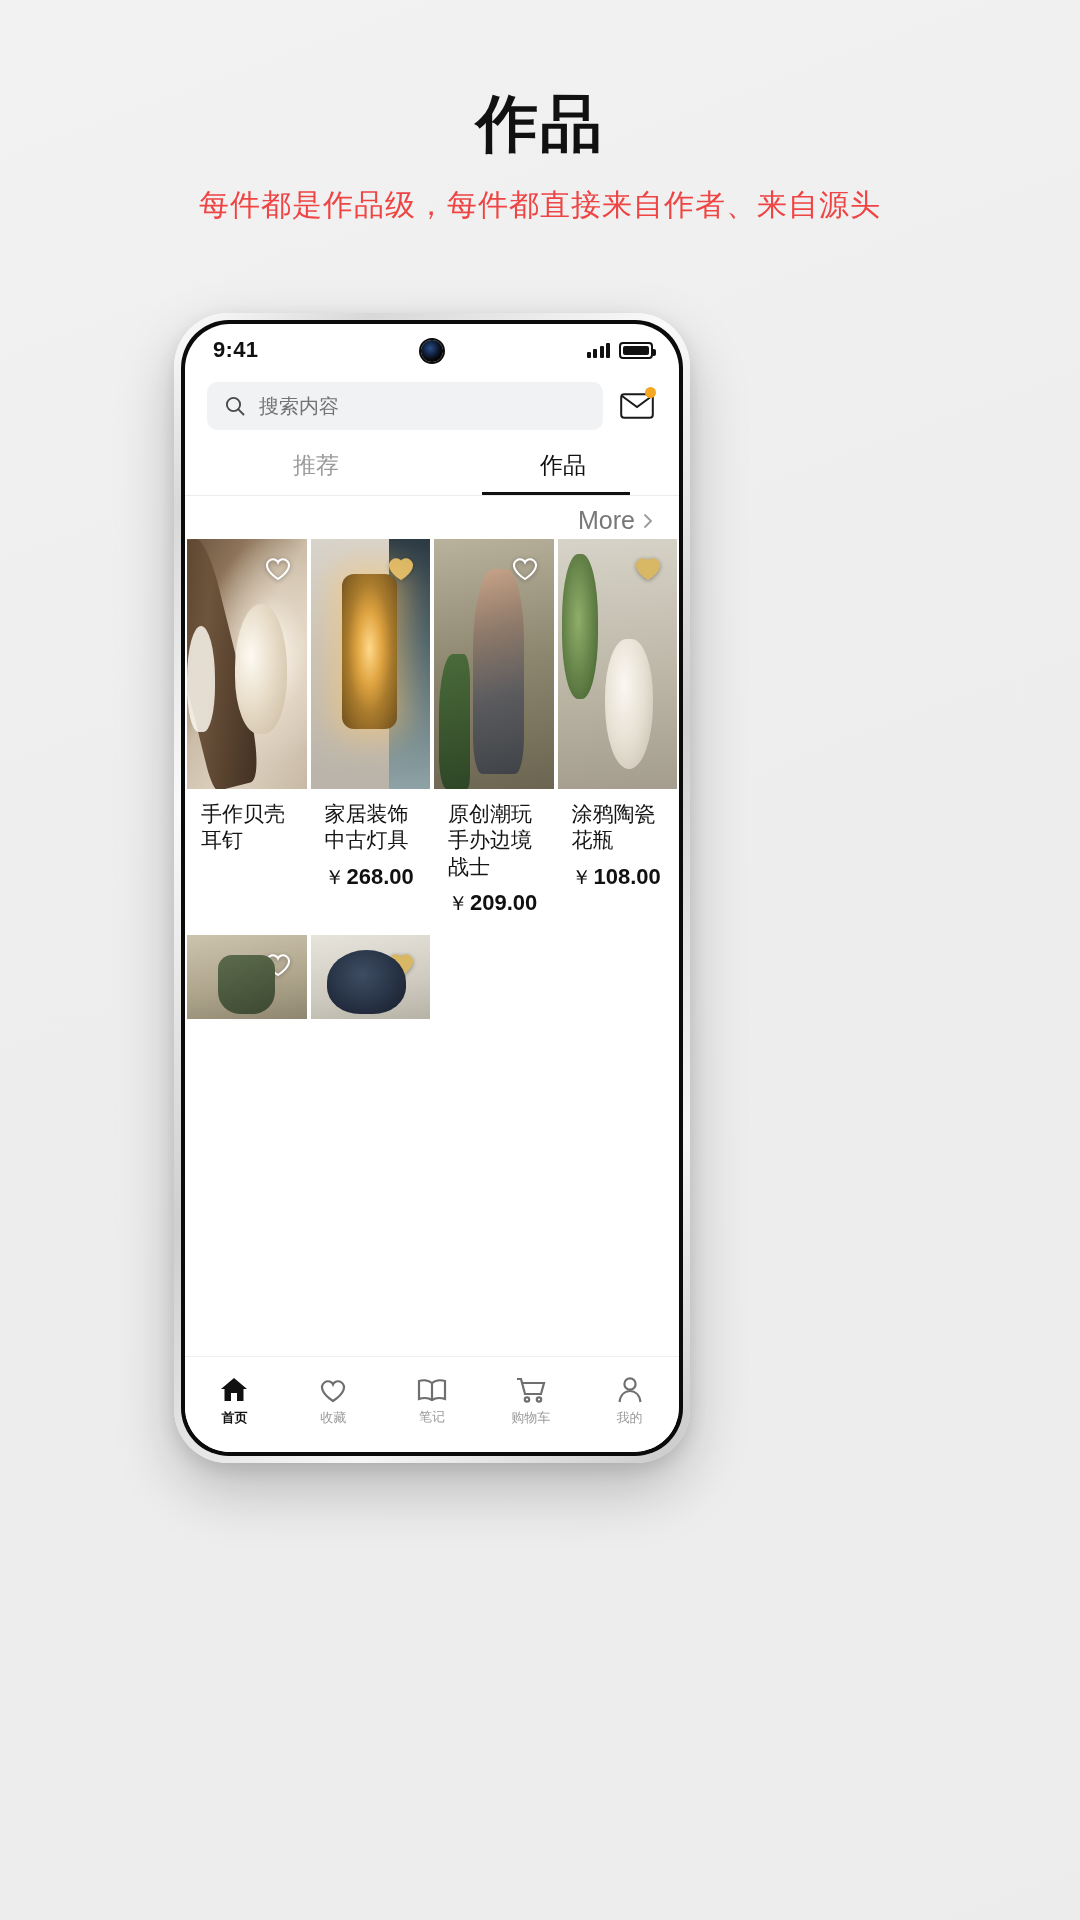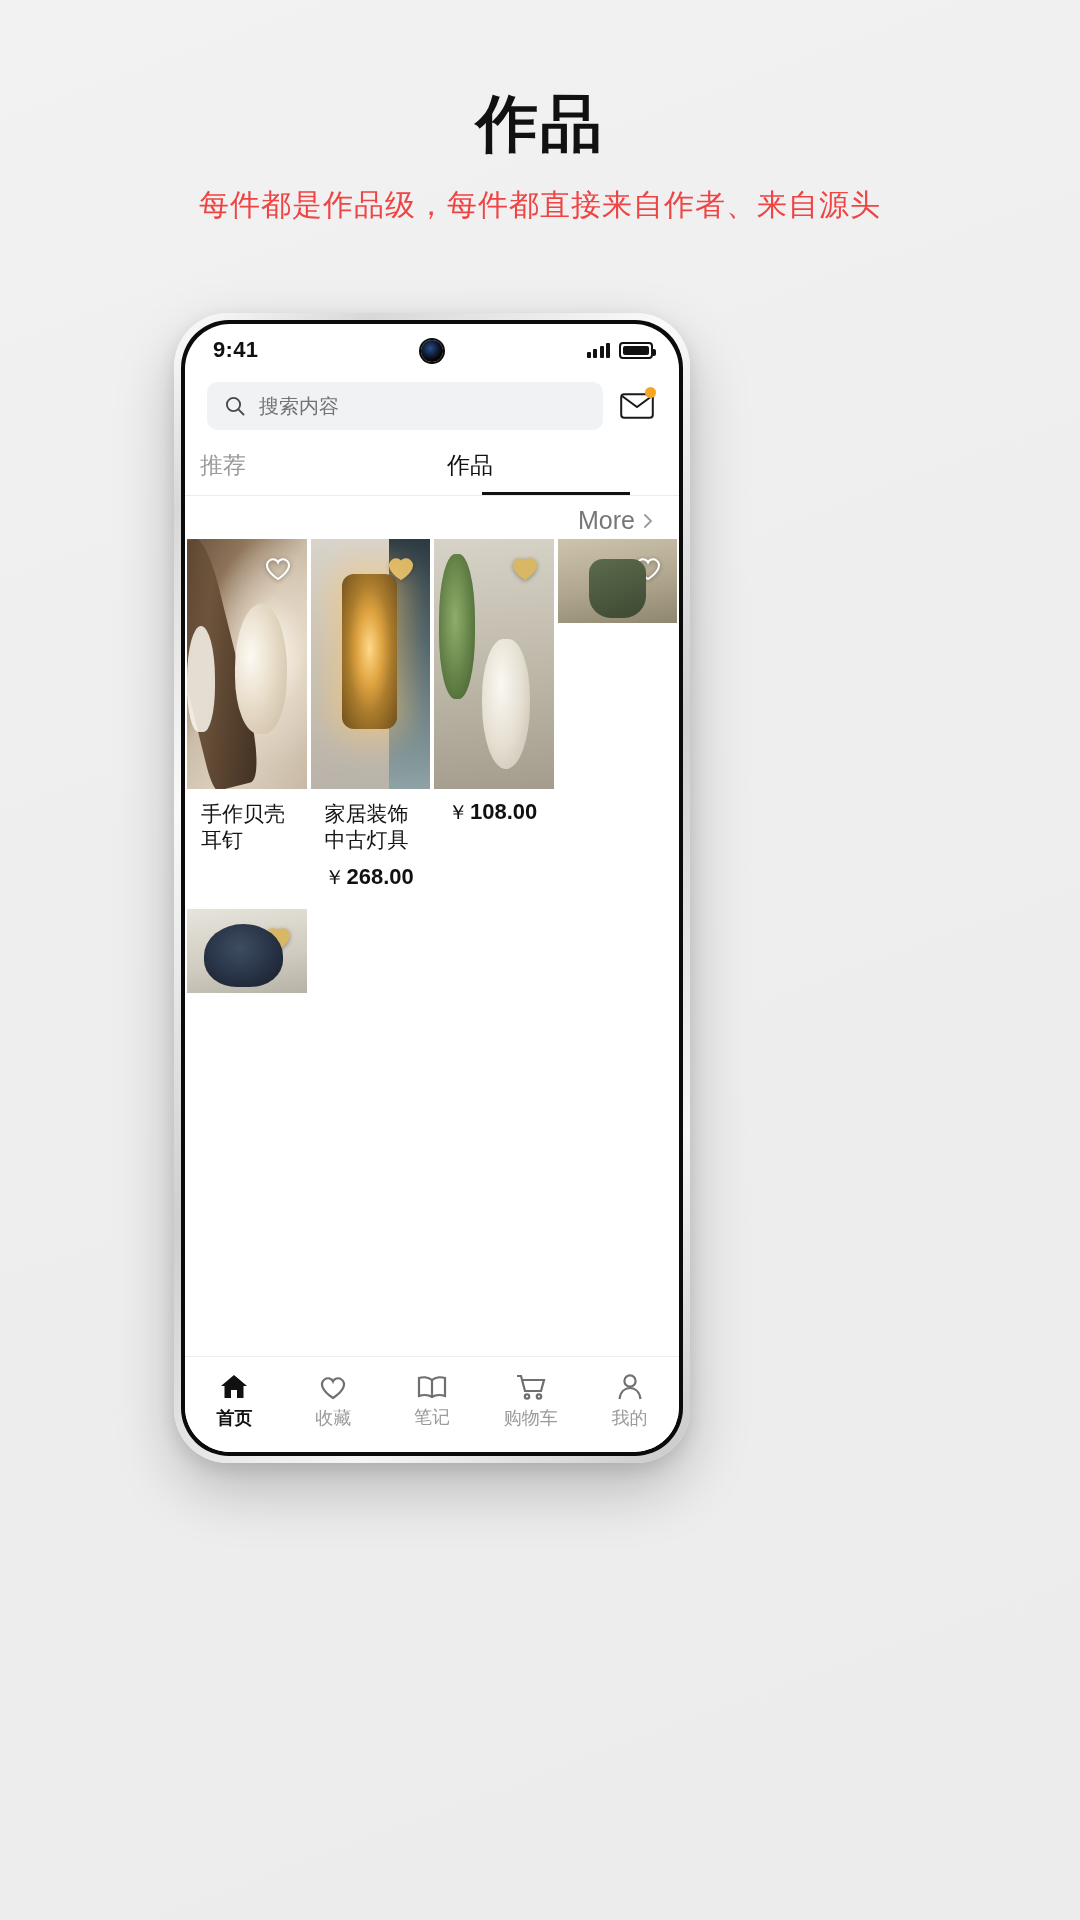--- a/index.html
+++ b/index.html
@@ -86,21 +86,21 @@
     flex: 1; height: 48px; background: #f1f2f4; border-radius: 10px;
     display: flex; align-items: center; gap: 12px; padding: 0 16px;
   }
   .search-ph { font-size: 20px; color: #737373; }
   .mail-wrap { position: relative; width: 40px; height: 40px; display:flex; align-items:center; justify-content:center; }
   .mail-dot { position: absolute; right: 1px; top: 1px; width: 11px; height: 11px; border-radius: 50%; background: #f5a623; }
 
   
   .tabs { display: flex; border-bottom: 1px solid #ececec; }
   .tab {
-    flex: 1; padding: 10px 0 14px 15px;
+    flex: 1; text-align: center; padding: 10px 0 14px 15px;
     font-size: 23px; color: #9b9b9b; position: relative;
   }
   .tab.active { color: #111; font-weight: 500; }
   .tab.active::after {
     content: ""; position: absolute; left: 50%; transform: translateX(-50%);
     bottom: 0; width: 148px; height: 3px; background: #111;
   }
 
   
   .more-row { display: flex; justify-content: flex-end; align-items: center; gap: 6px; padding: 10px 24px 4px 0; }
@@ -255,21 +255,21 @@
 
   
   .bottom-nav {
     position: absolute; left: 0; right: 0; bottom: 0;
     height: 96px; background: #ffffff;
     border-top: 1px solid #ededed;
     display: flex; align-items: center; justify-content: space-around;
     padding-bottom: 6px;
   }
   .nav-item { display: flex; flex-direction: column; align-items: center; gap: 5px; width: 92px; }
-  .nav-label { font-size: 18px; color: #9b9b9b; }
+  .nav-label { font-size: 13px; color: #9b9b9b; }
   .nav-item.active .nav-label { color: #111; font-weight: 600; }
   svg { display: block; }
 </style>
 </head>
 <body>
 
 <div class="page">
 
   <div class="hero">
     <div class="hero-title">作品</div>
@@ -348,29 +348,41 @@
               <span class="heart">
                 <svg width="30" height="28" viewBox="0 0 30 28" fill="#d8b765" stroke="#d8b765" stroke-width="2">
                   <path d="M15 25 C3 17 2 10 6.5 6.5 C10 3.8 14 6 15 8.4 C16 6 20 3.8 23.5 6.5 C28 10 27 17 15 25 Z"></path>
                 </svg>
               </span>
             </div>
             <div class="card-title">家居装饰中古灯具</div>
             <div class="card-price"><span class="yen">￥</span><span>268.00</span></div>
           </div>
 
+          <div class="card">
+            <div class="card-img img-figure">
+              <span class="heart">
+                <svg width="30" height="28" viewBox="0 0 30 28" fill="none" stroke="#ffffff" stroke-width="2">
+                  <path d="M15 25 C3 17 2 10 6.5 6.5 C10 3.8 14 6 15 8.4 C16 6 20 3.8 23.5 6.5 C28 10 27 17 15 25 Z"></path>
+                </svg>
+              </span>
+            </div>
+            <div class="card-title">原创潮玩手办边境战士</div>
+            <div class="card-price"><span class="yen">￥</span><span>209.00</span></div>
+          </div>
 
           <div class="card">
             <div class="card-img img-vase">
               <span class="heart">
                 <svg width="30" height="28" viewBox="0 0 30 28" fill="#d8b765" stroke="#d8b765" stroke-width="2">
                   <path d="M15 25 C3 17 2 10 6.5 6.5 C10 3.8 14 6 15 8.4 C16 6 20 3.8 23.5 6.5 C28 10 27 17 15 25 Z"></path>
                 </svg>
               </span>
             </div>
+            <div class="card-title">涂鸦陶瓷花瓶</div>
             <div class="card-price"><span class="yen">￥</span><span>108.00</span></div>
           </div>
 
           <div class="card">
             <div class="card-img img-bag" style="height:84px">
               <span class="heart">
                 <svg width="30" height="28" viewBox="0 0 30 28" fill="none" stroke="#ffffff" stroke-width="2">
                   <path d="M15 25 C3 17 2 10 6.5 6.5 C10 3.8 14 6 15 8.4 C16 6 20 3.8 23.5 6.5 C28 10 27 17 15 25 Z"></path>
                 </svg>
               </span>

